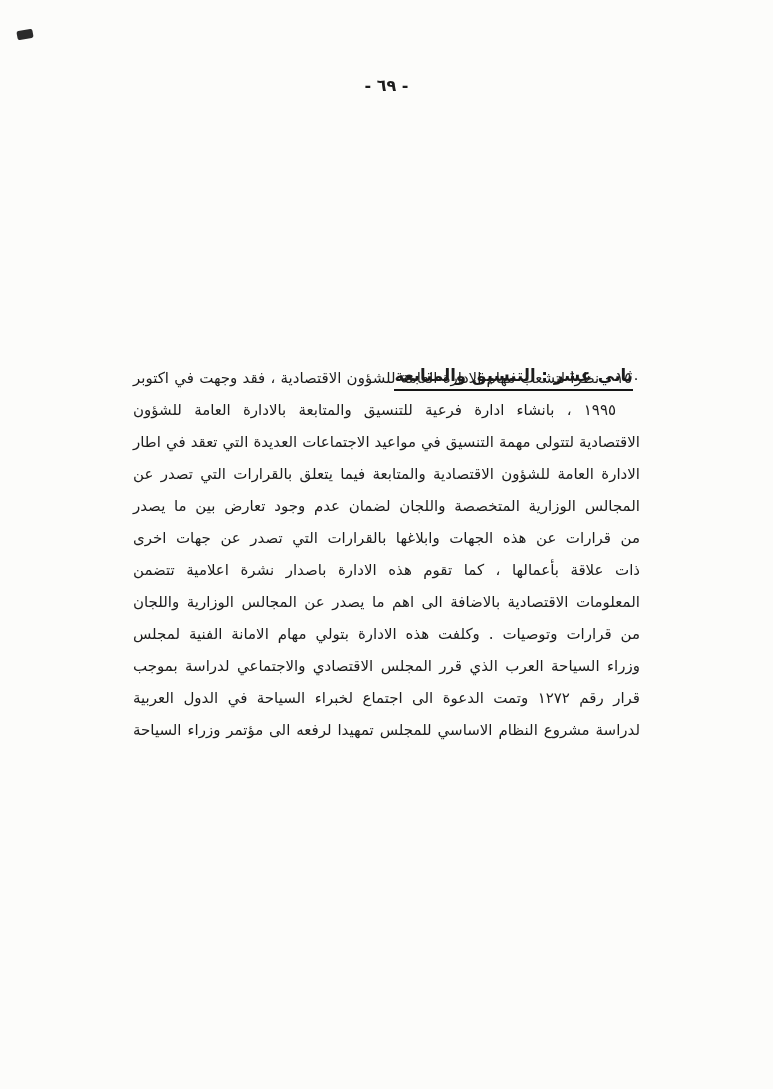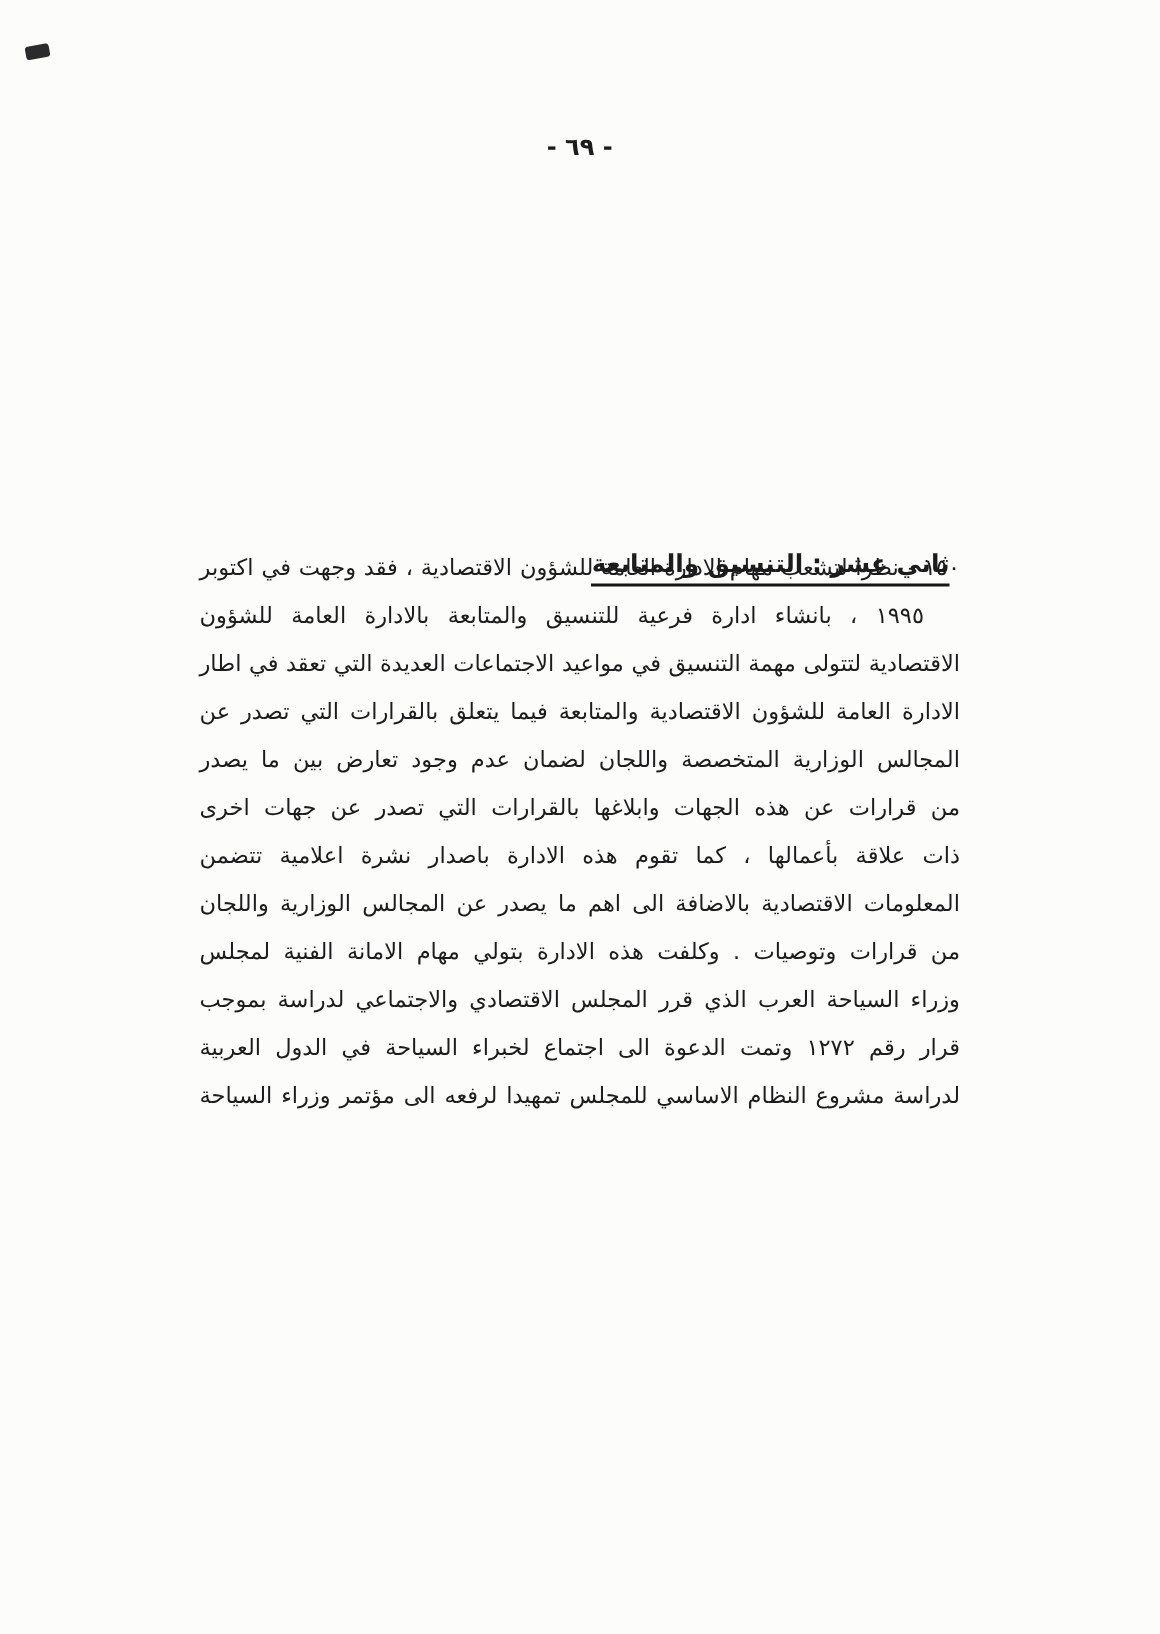--- a/index.html
+++ b/index.html
@@ -24,21 +24,21 @@
     top: 30px;
     left: 17px;
     width: 16px;
     height: 9px;
     background: #2b2b2b;
     border-radius: 2px;
     transform: rotate(-10deg);
   }
   .page-number {
     position: absolute;
-    top: 88px;
+    top: 76px;
     left: 0;
     right: 0;
     text-align: center;
     font-size: 16px;
     font-weight: bold;
   }
   .meetings {
     position: absolute;
     top: 122px;
     right: 133px;

